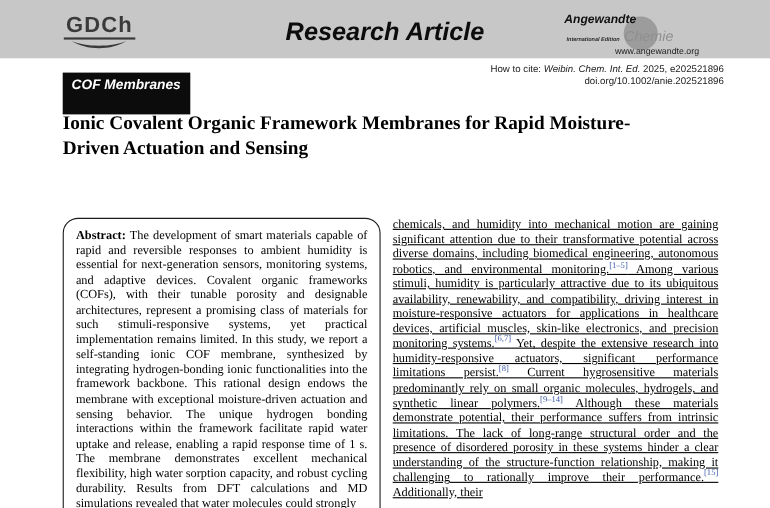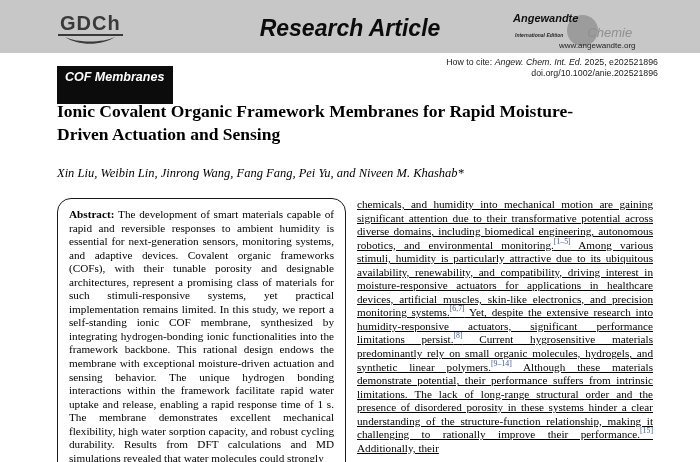--- a/index.html
+++ b/index.html
@@ -16,21 +16,21 @@
              font-family:"Liberation Sans",sans-serif;font-weight:bold;font-style:italic;
              font-size:23px;color:#0c0c0c;}
   .brand{position:absolute;right:35px;top:10px;width:158px;height:42px;}
   .brand-circle{position:absolute;left:60px;top:5px;width:31px;height:31px;border-radius:50%;
              background:#9c9c9c;z-index:0;}
   .brand-name{position:relative;z-index:1;font-family:"Liberation Sans",sans-serif;font-weight:bold;
              font-style:italic;font-size:11px;color:#101010;margin-left:6px;line-height:17px;}
   .brand-row{position:relative;z-index:1;display:flex;align-items:baseline;margin-left:8px;line-height:11px;}
   .brand-edition{font-family:"Liberation Sans",sans-serif;font-weight:bold;font-style:italic;
              font-size:5px;color:#2a2a2a;margin-right:4px;}
-  .brand-name2{font-family:"Liberation Sans",sans-serif;font-style:italic;font-size:13px;color:#8f8f8f;padding-left:20px;}
+  .brand-name2{font-family:"Liberation Sans",sans-serif;font-style:italic;font-size:13px;color:#8f8f8f;}
   .brand-url{position:relative;z-index:1;font-family:"Liberation Sans",sans-serif;font-size:8px;
              color:#1d1d1d;margin-left:52px;line-height:10px;}
 
   
   .check-badge{position:absolute;top:2px;right:2px;display:flex;align-items:center;gap:4px;
              background:#f0f0f0;border-radius:3px;padding:3px 7px 3px 5px;
              font-family:"Liberation Sans",sans-serif;font-size:8.5px;color:#3a3a3a;cursor:pointer;}
   .cfu-circle{position:relative;width:11px;height:11px;border-radius:50%;background:#e0392f;flex:0 0 auto;}
   .cfu-inner{position:absolute;left:2px;top:2px;width:7px;height:7px;border-radius:50%;background:#ffe9a8;}
   .cfu-bookmark{position:absolute;left:3.5px;top:2.5px;width:4px;height:6px;background:#cf2b22;
@@ -79,28 +79,27 @@
       <div class="brand-row">
         <span class="brand-edition">International Edition</span>
         <span class="brand-name2">Chemie</span>
       </div>
       <div class="brand-url">www.angewandte.org</div>
     </div>
   </div>
 
 
   <div class="citation">
-    <div><span>How to cite: </span><span class="cit-journal">Angew. Chem. Int. Ed. </span><span class="cit-year">2025</span><span>, e202521896</span></div>
+    <div><span>How to cite: </span><span class="cit-journal">Weibin. Chem. Int. Ed. </span><span class="cit-year">2025</span><span>, e202521896</span></div>
     <div class="cit-doi">doi.org/10.1002/anie.202521896</div>
   </div>
 
   <div class="topic-badge">COF Membranes</div>
 
   <h1 class="title" style="margin:0">Ionic Covalent Organic Framework Membranes for Rapid Moisture-Driven Actuation and Sensing</h1>
-  <div class="authors">Xin Liu, Weibin Lin, Jinrong Wang, Fang Fang, Pei Yu, and Niveen M. Khashab*</div>
 
   <div class="cols">
     <div class="abstract-box">
       <span class="abstract-lead">Abstract: </span><span>The development of smart materials capable of rapid and reversible responses to ambient humidity is essential for next-generation sensors, monitoring systems, and adaptive devices. Covalent organic frameworks (COFs), with their tunable porosity and designable architectures, represent a promising class of materials for such stimuli-responsive systems, yet practical implementation remains limited. In this study, we report a self-standing ionic COF membrane, synthesized by integrating hydrogen-bonding ionic functionalities into the framework backbone. This rational design endows the membrane with exceptional moisture-driven actuation and sensing behavior. The unique hydrogen bonding interactions within the framework facilitate rapid water uptake and release, enabling a rapid response time of 1 s. The membrane demonstrates excellent mechanical flexibility, high water sorption capacity, and robust cycling durability. Results from DFT calculations and MD simulations revealed that water molecules could strongly</span>
     </div>
     <div class="main-col">chemicals, and humidity into mechanical motion are gaining significant attention due to their transformative potential across diverse domains, including biomedical engineering, autonomous robotics, and environmental monitoring.<sup class="ref">[1–5]</sup> Among various stimuli, humidity is particularly attractive due to its ubiquitous availability, renewability, and compatibility, driving interest in moisture-responsive actuators for applications in healthcare devices, artificial muscles, skin-like electronics, and precision monitoring systems.<sup class="ref">[6,7]</sup> Yet, despite the extensive research into humidity-responsive actuators, significant performance limitations persist.<sup class="ref">[8]</sup> Current hygrosensitive materials predominantly rely on small organic molecules, hydrogels, and synthetic linear polymers.<sup class="ref">[9–14]</sup> Although these materials demonstrate potential, their performance suffers from intrinsic limitations. The lack of long-range structural order and the presence of disordered porosity in these systems hinder a clear understanding of the structure-function relationship, making it challenging to rationally improve their performance.<sup class="ref">[15]</sup> Additionally, their</div>
   </div>
 
 </div>
 

